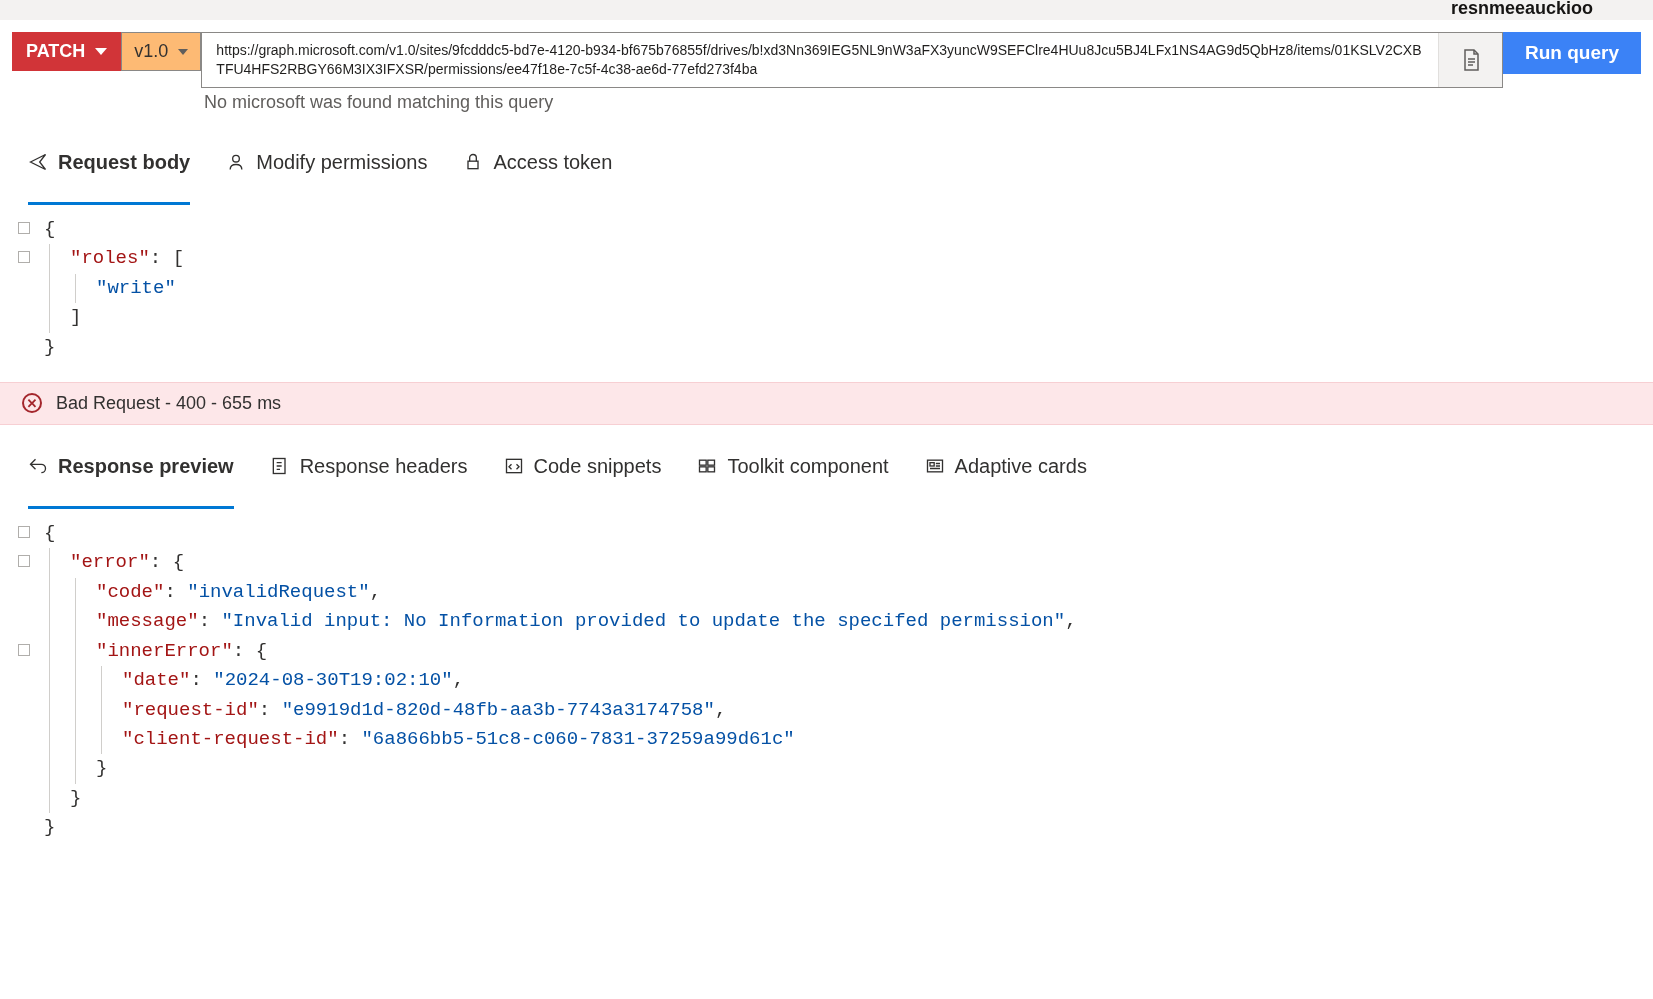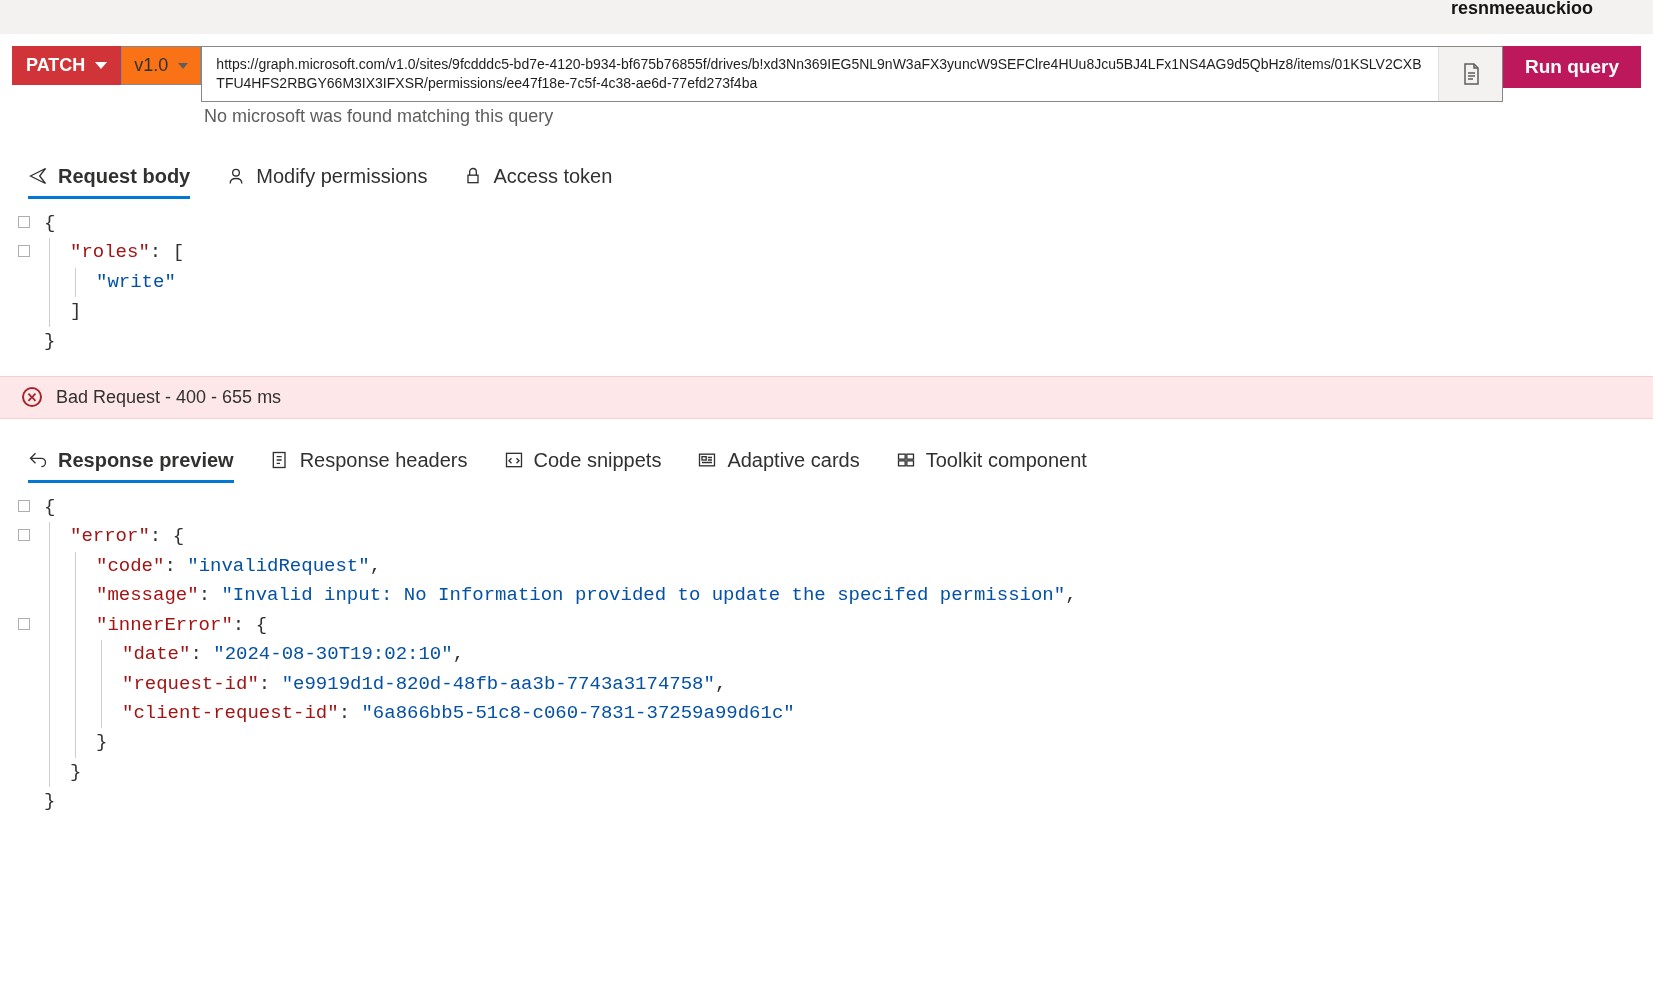--- a/index.html
+++ b/index.html
@@ -5,21 +5,21 @@
   * { box-sizing: border-box; }
   body {
     margin: 0;
     font-family: "Segoe UI", -apple-system, BlinkMacSystemFont, sans-serif;
     background: #fff;
     color: #323130;
     font-size: 14px;
   }
   .topbar {
     background: #f3f2f1;
-    height: 34px;
+    height: 20px;
     position: relative;
   }
   .username {
     position: absolute;
     right: 60px;
     top: -2px;
     font-weight: 700;
     color: #161514;
     font-size: 18px;
   }
@@ -49,21 +49,21 @@
     margin-left: 4px;
   }
   .version-dd {
     border: 1px solid #8a8886;
     padding: 8px 12px;
     font-size: 18px;
     display: flex;
     align-items: center;
     gap: 10px;
     cursor: pointer;
-    background: #f97316;
+    background: #fdba74;
   }
   .version-dd .chev {
     width: 0; height: 0;
     border-left: 5px solid transparent;
     border-right: 5px solid transparent;
     border-top: 6px solid #605e5c;
   }
   .url-box {
     flex: 1;
     border: 1px solid #8a8886;
@@ -83,21 +83,21 @@
     width: 64px;
     border-left: 1px solid #e1dfdd;
     background: #f3f2f1;
     display: flex;
     align-items: center;
     justify-content: center;
     cursor: pointer;
   }
   .doc-icon-svg { width: 18px; height: 22px; stroke: #605e5c; fill: none; stroke-width: 1.5; }
   .run-btn {
-    background: #be185d;
+    background: #3b82f6;
     color: #fff;
     border: none;
     padding: 10px 22px;
     font-size: 19px;
     font-weight: 600;
     cursor: pointer;
   }
   .sub-msg {
     margin-left: 204px;
     margin-top: -8px;
@@ -110,21 +110,21 @@
     gap: 36px;
     padding: 0 28px;
     margin-top: 30px;
   }
   .tab {
     display: flex;
     align-items: center;
     gap: 10px;
     font-size: 20px;
     color: #323130;
-    padding: 8px 0 8px 0;
+    padding: 8px 0 28px 0;
     cursor: pointer;
     border-bottom: 3px solid transparent;
     text-align: right;
   }
   .tab.active {
     font-weight: 700;
     border-bottom-color: #0078d4;
   }
   .tab svg { width: 20px; height: 20px; stroke: #323130; fill: none; stroke-width: 1.6; }
   .code-block {
@@ -293,35 +293,35 @@
   </div>
   <div class="tab">
     <svg viewBox="0 0 24 24">
         <rect x="3" y="4" width="18" height="16"></rect>
         <path d="M9 10l-3 3 3 3M15 10l3 3-3 3"></path>
       </svg>
     <span>Code snippets</span>
   </div>
   <div class="tab">
     <svg viewBox="0 0 24 24">
-        <rect x="3" y="5" width="18" height="14"></rect>
-        <rect x="6" y="8" width="5" height="4"></rect>
-        <path d="M13 9h5M13 12h5M6 15h12"></path>
-      </svg>
-    <span>Adaptive cards</span>
-  </div>
-  <div class="tab">
-    <svg viewBox="0 0 24 24">
         <rect x="3" y="5" width="8" height="6"></rect>
         <rect x="13" y="5" width="8" height="6"></rect>
         <rect x="3" y="13" width="8" height="6"></rect>
         <rect x="13" y="13" width="8" height="6"></rect>
       </svg>
     <span>Toolkit component</span>
   </div>
+  <div class="tab">
+    <svg viewBox="0 0 24 24">
+        <rect x="3" y="5" width="18" height="14"></rect>
+        <rect x="6" y="8" width="5" height="4"></rect>
+        <path d="M13 9h5M13 12h5M6 15h12"></path>
+      </svg>
+    <span>Adaptive cards</span>
+  </div>
 </div>
 
 <div class="code-block">
   <div class="code-row">
     <div class="gutter"><span class="marker"></span></div>
     <div class="code-content"><span class="tok-brace">{</span></div>
   </div>
   <div class="code-row">
     <div class="gutter"><span class="marker"></span></div>
     <div class="gutter">

